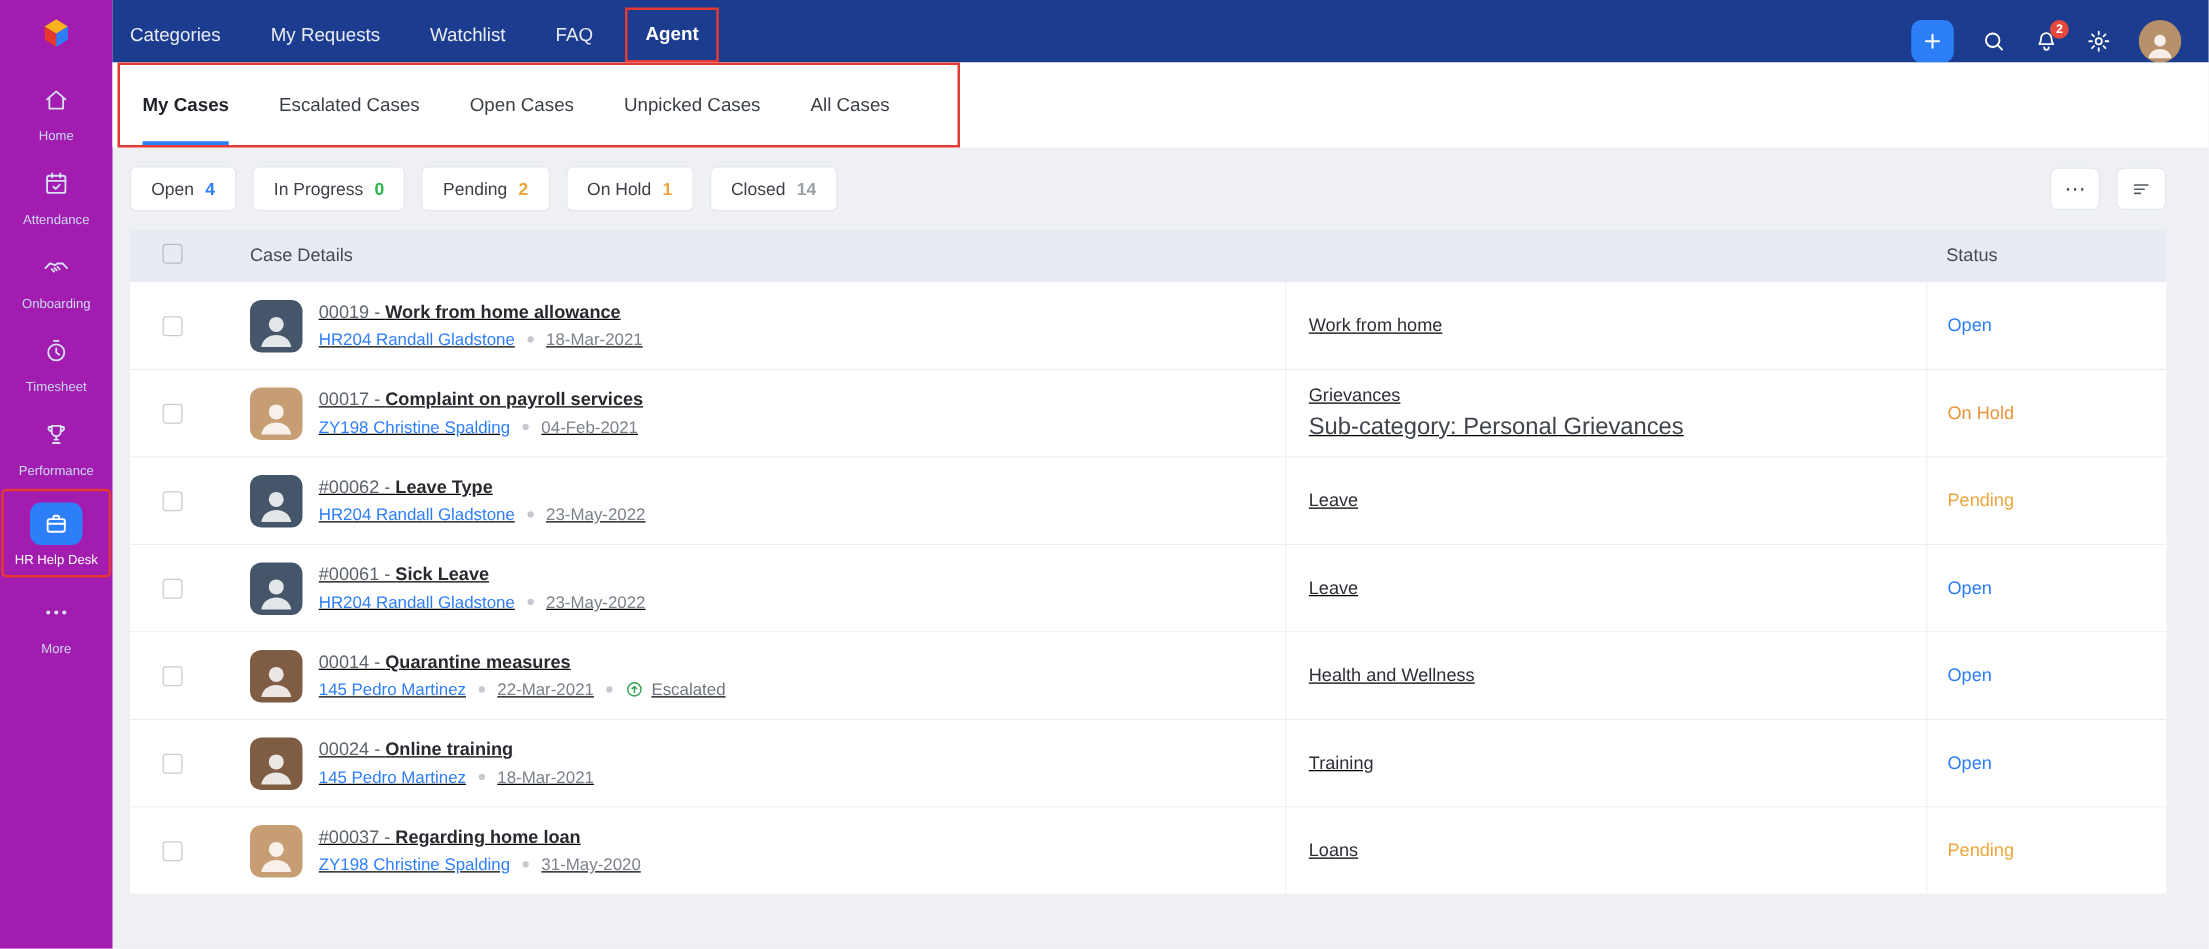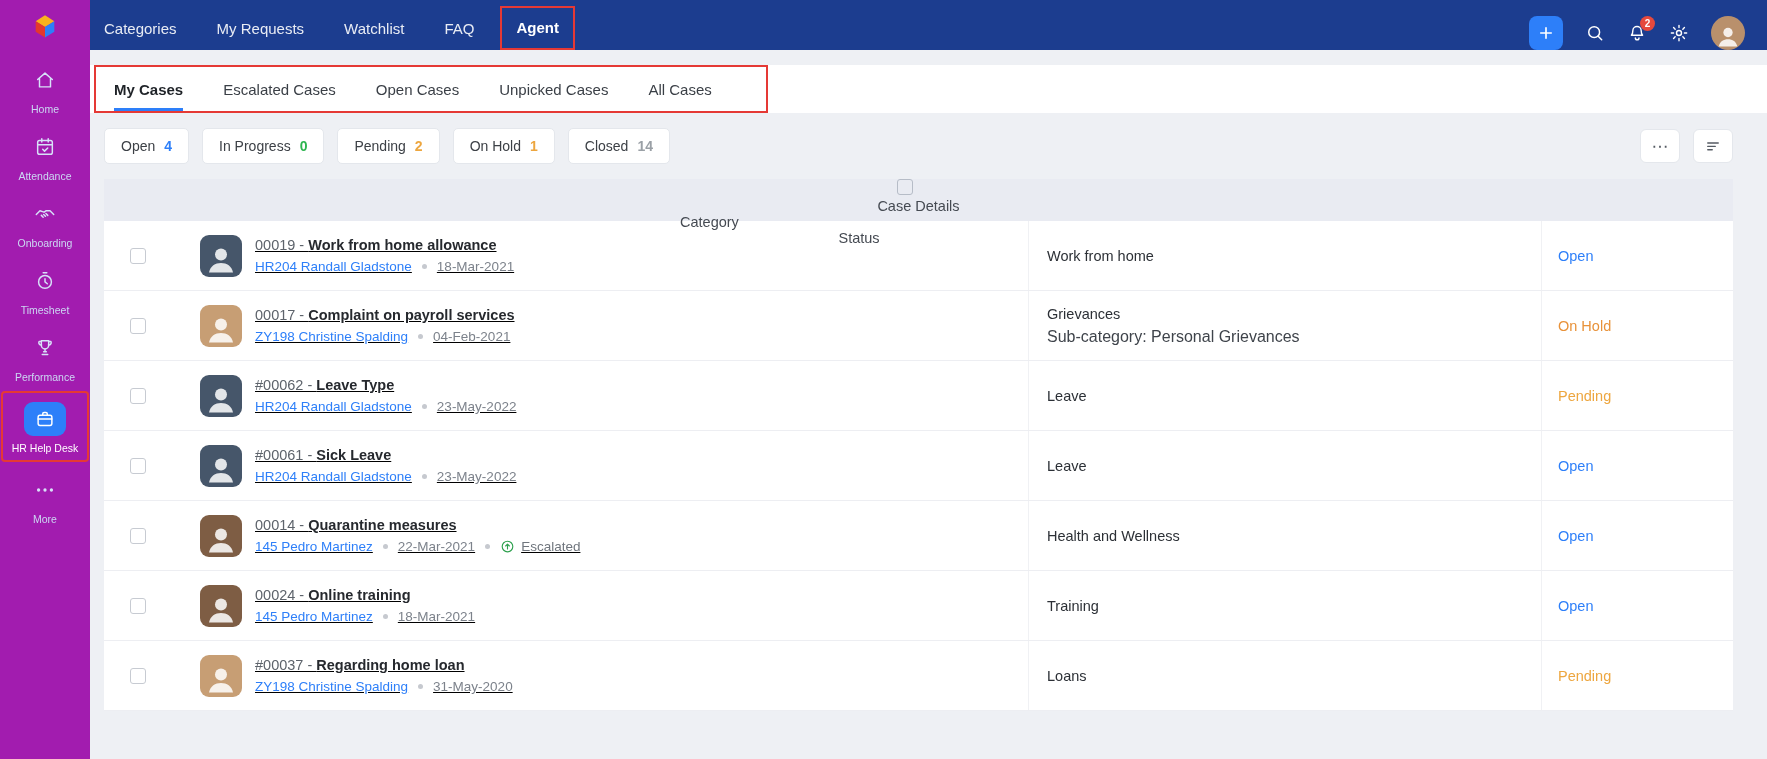--- a/index.html
+++ b/index.html
@@ -52,21 +52,21 @@
     font-size: 10px; min-width: 15px; height: 15px; border-radius: 8px;
     display: flex; align-items: center; justify-content: center; padding: 0 3px; font-weight: 700;
   }
   .nav-avatar {
     width: 34px; height: 34px; border-radius: 50%; background: #b9906c;
     border: none; cursor: pointer; overflow: hidden;
     display: flex; align-items: flex-end; justify-content: center;
   }
 
   
-  .tabstrip { background: #fff; height: 48px; display: flex; align-items: stretch; padding-left: 4px; margin-top: 15px; }
+  .tabstrip { background: #fff; height: 68px; display: flex; align-items: stretch; padding-left: 4px; }
   .annot-tabs { border: 2px solid #e53935; display: inline-flex; align-items: stretch; padding: 0 54px 0 18px; }
   .tabs { display: flex; gap: 40px; align-items: stretch; }
   .tab {
     display: flex; align-items: center; font-size: 15px; color: #3a3f46;
     border-bottom: 3px solid transparent; padding-top: 3px; cursor: pointer; text-decoration: none; white-space: nowrap;
   }
   .tab.active { color: #1f2328; font-weight: 700; border-bottom-color: #2d7ff9; }
 
   
   .filterbar { display: flex; align-items: center; gap: 13px; margin: 15px 34px 15px 14px; }
@@ -78,52 +78,52 @@
   .chip-count { font-weight: 700; }
   .fb-spacer { flex: 1; }
   .tool-btn {
     width: 40px; height: 34px; background: #fff; border: 1px solid #e4e7ec; border-radius: 6px;
     display: flex; align-items: center; justify-content: center; color: #555b63;
     cursor: pointer; font-size: 17px; font-family: inherit;
   }
 
   
   .card { margin: 0 34px 0 14px; background: #fff; }
-  .thead { display: flex; align-items: center; background: #e9ebf2; height: 42px; font-size: 14.5px; color: #454a52; flex-direction: column; }
+  .thead { display: flex; align-items: center; background: #e9ebf2; height: 42px; font-size: 14.5px; color: #454a52; }
   .c-check { width: 96px; padding-left: 26px; flex-shrink: 0; }
   .c-case { flex: 1; min-width: 0; }
   .c-cat { width: 513px; flex-shrink: 0; padding-left: 18px; }
   .c-status { width: 192px; flex-shrink: 0; padding-left: 16px; }
   .checkbox {
     width: 16px; height: 16px; border: 1.5px solid #c7cbd2; border-radius: 3px;
     background: #fff; display: inline-block; cursor: pointer;
   }
   .thead .checkbox { background: transparent; border-color: #b6bcc7; }
   .trow { display: flex; align-items: stretch; min-height: 70px; border-bottom: 1px solid #edeef2; background: #fff; cursor: pointer; }
   .trow > div { display: flex; align-items: center; }
-  .trow .c-cat { border-left: 1px solid #f0f1f4; flex-direction: column; align-items: flex-start; justify-content: center; }
+  .trow .c-cat { border-left: 1px solid #f0f1f4; flex-direction: column; align-items: flex-start; justify-content: center; text-decoration: underline; }
   .trow .c-status { border-left: 1px solid #f0f1f4; }
   .trow .c-case { gap: 13px; padding-right: 16px; text-decoration: underline; }
   .avatar {
     width: 42px; height: 42px; border-radius: 9px; flex-shrink: 0; overflow: hidden;
     display: flex; align-items: flex-end; justify-content: center;
   }
   .avatar svg { width: 36px; height: 36px; }
   .avatar[data-av="randall"]   { background: #46566a; }
   .avatar[data-av="christine"] { background: #c79e74; }
   .avatar[data-av="pedro"]     { background: #7e5d44; }
   .case-line1 { font-size: 14.5px; color: #5d636b; margin-bottom: 6px; }
   .case-title { color: #26292e; font-weight: 700; }
   .case-line2 { display: flex; align-items: center; gap: 10px; font-size: 13.5px; }
   .req-link { color: #2d7ff9; text-decoration: none; cursor: pointer; }
   .dot { width: 5px; height: 5px; border-radius: 50%; background: #c6c9cf; flex-shrink: 0; }
   .case-date { color: #7c828b; }
   .esc { display: flex; align-items: center; gap: 6px; color: #6f757d; }
   .cat-main { font-size: 14.5px; color: #2c3036; }
-  .cat-sub { font-size: 16px; color: #3f444b; margin-top: 6px; }
+  .cat-sub { font-size: 19px; color: #3f444b; margin-top: 6px; }
   .status { font-size: 14.5px; cursor: pointer; }
   [data-color="blue"]   { color: #2d7ff9; }
   [data-color="green"]  { color: #2eb550; }
   [data-color="amber"]  { color: #eda63f; }
   [data-color="orange"] { color: #e8923a; }
   [data-color="gray"]   { color: #9aa0a6; }
   svg { display: block; }
 </style>
 </head>
 <body>
@@ -315,21 +315,20 @@
               <path d="M5 8h14M5 12.5h10M5 17h6"></path>
             </svg>
         </span>
       </button>
     </div>
 
     <div class="card">
       <div class="thead">
         <div class="c-check"><span class="checkbox"></span></div>
         <div class="c-case">Case Details</div>
-        <div class="c-cat">Category</div>
         <div class="c-status">Status</div>
       </div>
 
       <div class="trow">
         <div class="c-check">
             <span class="checkbox"></span>
           </div>
         <div class="c-case">
           <span class="avatar" data-av="randall">
               <svg viewBox="0 0 24 24" fill="rgba(255,255,255,.85)">

